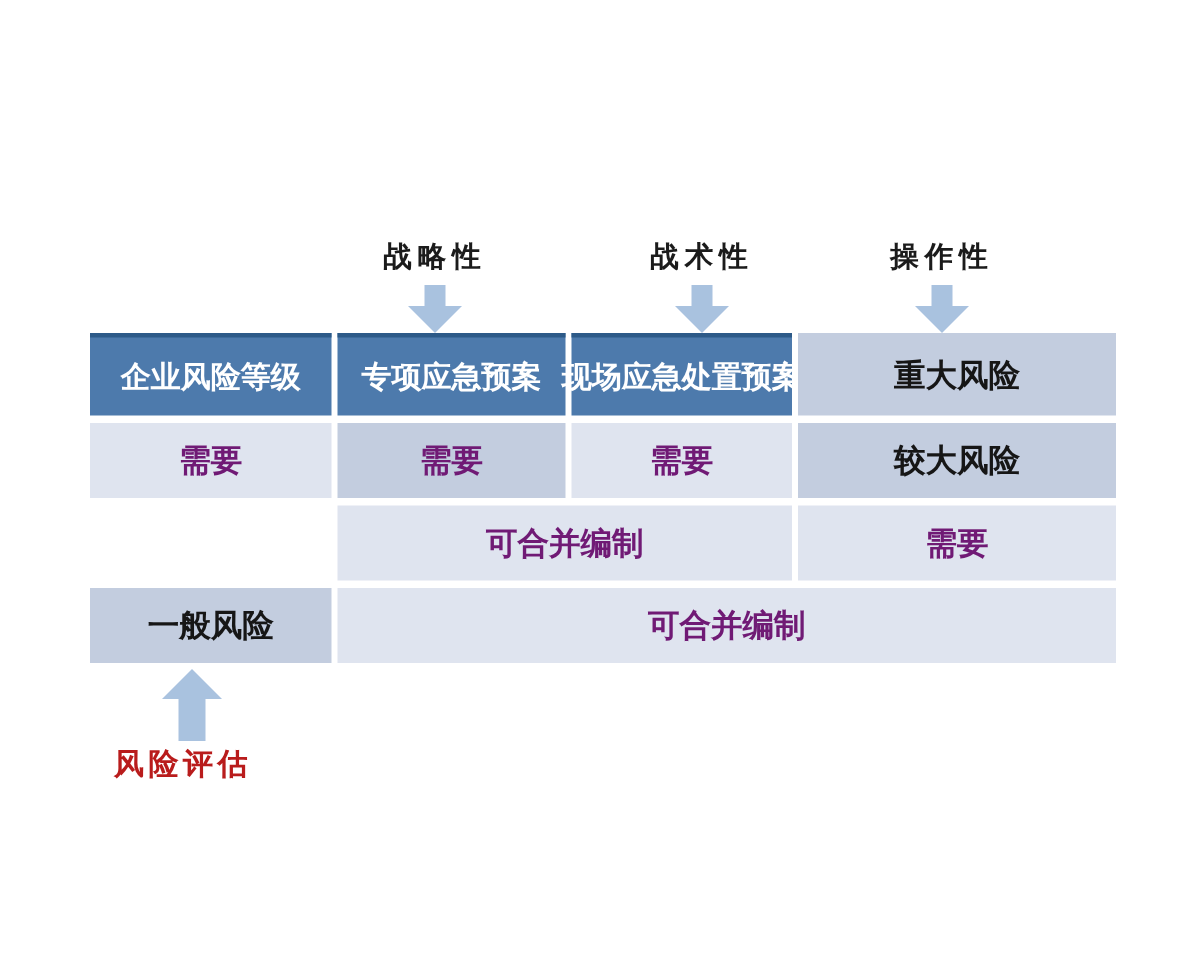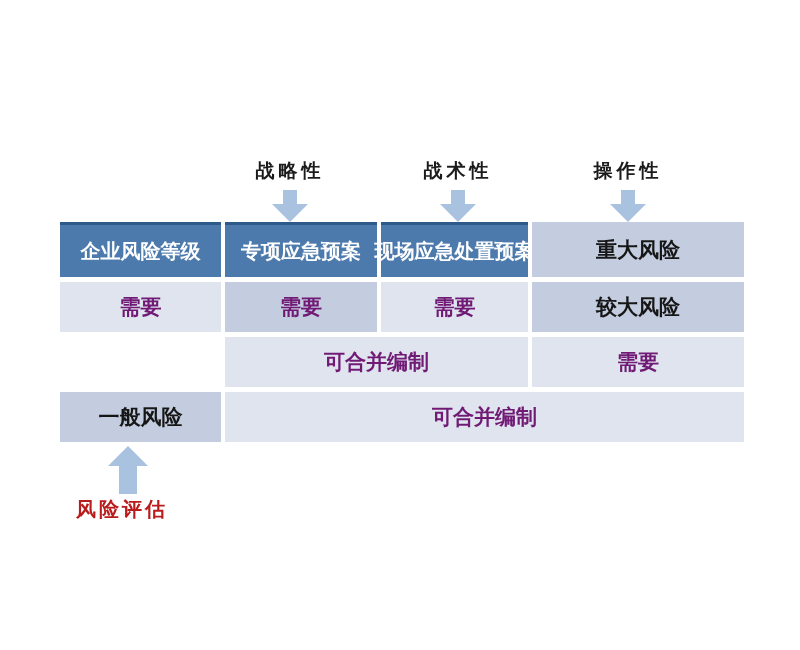--- a/index.html
+++ b/index.html
@@ -13,21 +13,21 @@
     position: absolute;
     top: 158px;
     transform: translateX(-50%);
     font-size: 19px;
     font-weight: 700;
     color: #1b1b1b;
     letter-spacing: 4px;
     white-space: nowrap;
   }
   .pos-c1 { left: 290px; }
-  .pos-c2 { left: 458px; }
+  .pos-c2 { left: 468px; }
   .pos-c3 { left: 628px; text-align: right; }
 
   .down-arrow {
     position: absolute;
     top: 190px;
     transform: translateX(-50%);
     line-height: 0;
   }
 
   

